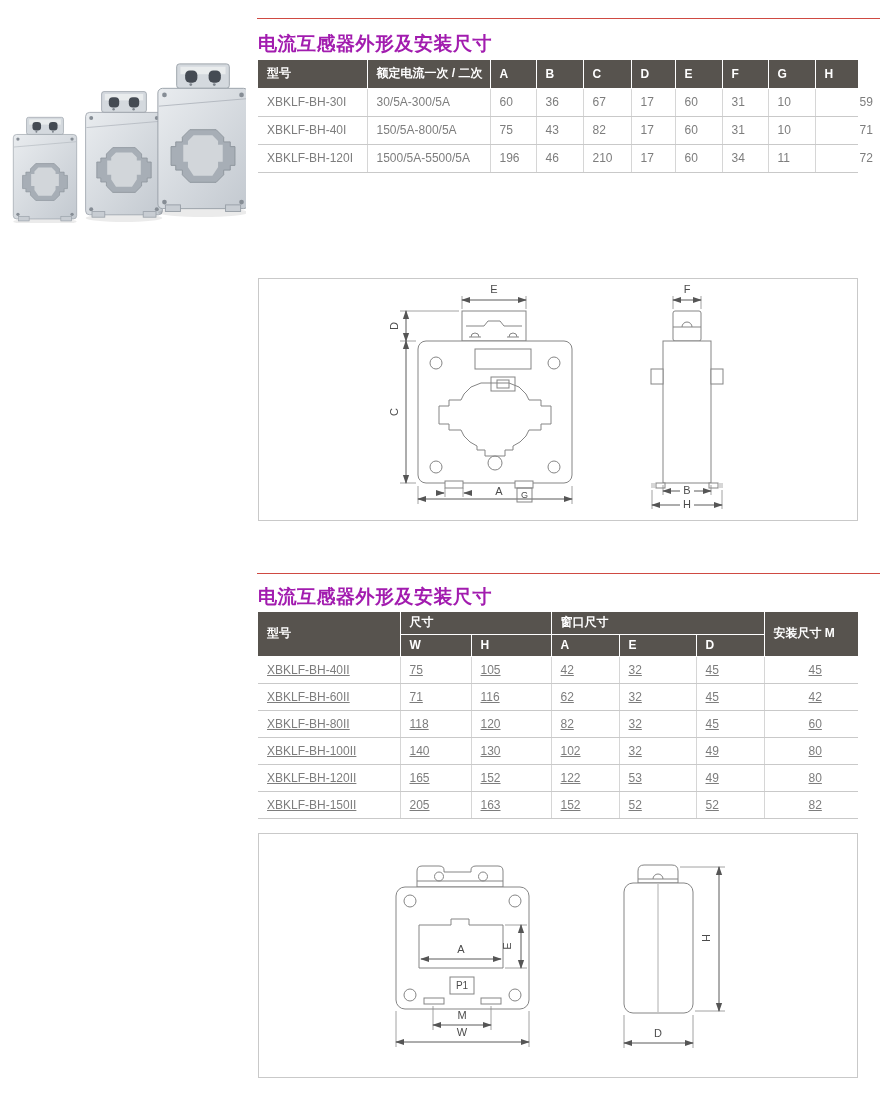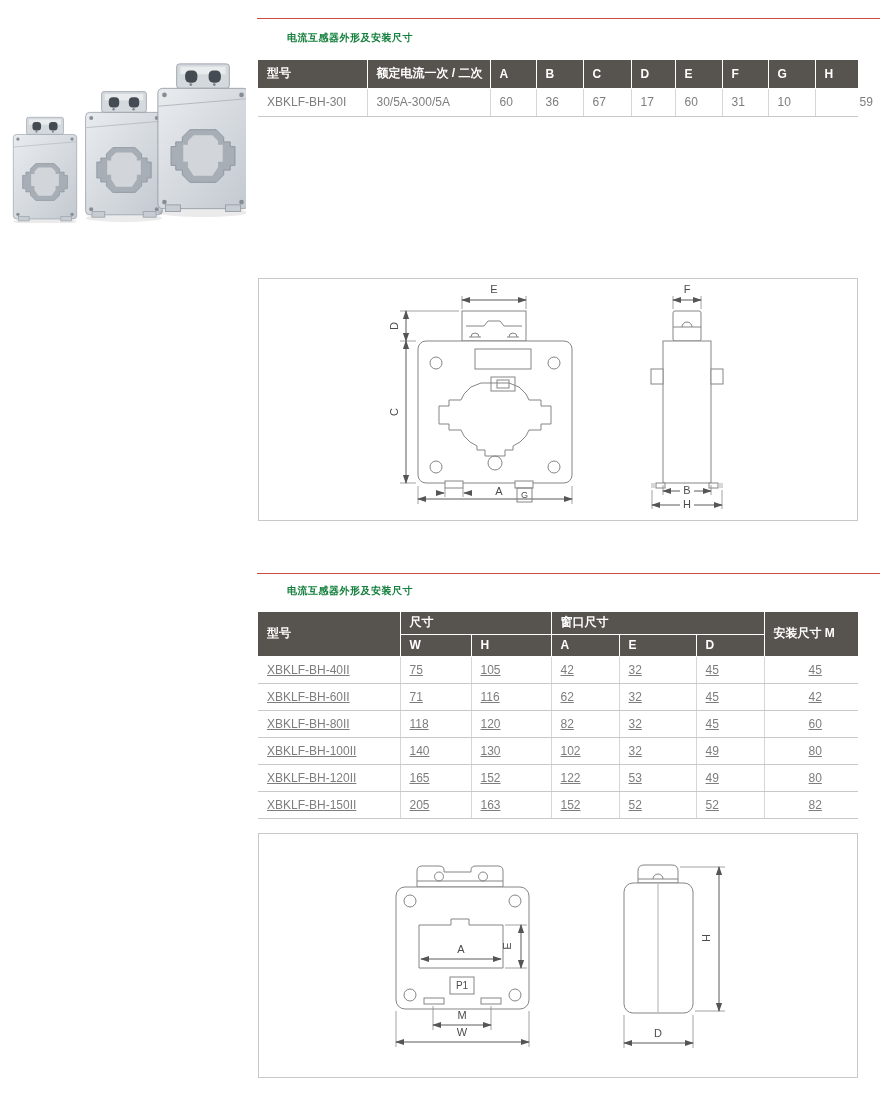--- a/index.html
+++ b/index.html
@@ -6,21 +6,21 @@
   html,body { background:#ffffff; }
   body { font-family:"Liberation Sans","DejaVu Sans",sans-serif; }
   .page { position:relative; width:882px; height:1102px; background:#fff; overflow:hidden; }
 
   .photo { position:absolute; left:8px; top:28px; width:238px; height:195px; }
 
   .redline { position:absolute; left:257px; width:623px; height:1px; background:#cf4a42; }
   .r1 { top:18px; }
   .r2 { top:573px; }
 
-  .title { position:absolute; left:258px; font-size:10px; font-weight:bold; color:#15803d; letter-spacing:0.5px;margin-left:29px; }
+  .title { position:absolute; left:258px; font-size:19px; font-weight:bold; color:#a21caf; letter-spacing:0.5px; }
   .t1 { top:31px; }
   .t2 { top:584px; }
 
   table.tbl { position:absolute; left:258px; width:600px; border-collapse:collapse; table-layout:fixed; font-size:12px; }
   .t1pos { top:60px; }
   .t2pos { top:612px; }
   .tbl th { background:#57534e; color:#ffffff; font-weight:bold; text-align:left; padding:0 0 0 9px;
             border-right:1px solid #fff; border-bottom:1px solid #fff; height:28px; }
   .tbl2 th { height:22px; }
   .tbl td { color:#7d7d7d; height:28px; padding:0 0 0 9px; background:#fff;
@@ -116,20 +116,44 @@
           <td>30/5A-300/5A</td>
           <td>60</td>
           <td>36</td>
           <td>67</td>
           <td>17</td>
           <td>60</td>
           <td>31</td>
           <td>10</td>
           <td>59</td>
         </tr>
+        <tr>
+          <td>XBKLF-BH-40I</td>
+          <td>150/5A-800/5A</td>
+          <td>75</td>
+          <td>43</td>
+          <td>82</td>
+          <td>17</td>
+          <td>60</td>
+          <td>31</td>
+          <td>10</td>
+          <td>71</td>
+        </tr>
+        <tr>
+          <td>XBKLF-BH-120I</td>
+          <td>1500/5A-5500/5A</td>
+          <td>196</td>
+          <td>46</td>
+          <td>210</td>
+          <td>17</td>
+          <td>60</td>
+          <td>34</td>
+          <td>11</td>
+          <td>72</td>
+        </tr>
       </tbody>
   </table>
 
   <div class="dbox d1">
     <svg width="598" height="241" viewBox="0 0 598 241">
       <defs>
         <marker id="a1" viewBox="0 0 10 10" refX="9" refY="5" markerWidth="9" markerHeight="9" orient="auto-start-reverse">
           <path d="M0,1.5 L10,5 L0,8.5 Z" fill="#555"></path>
         </marker>
       </defs>

